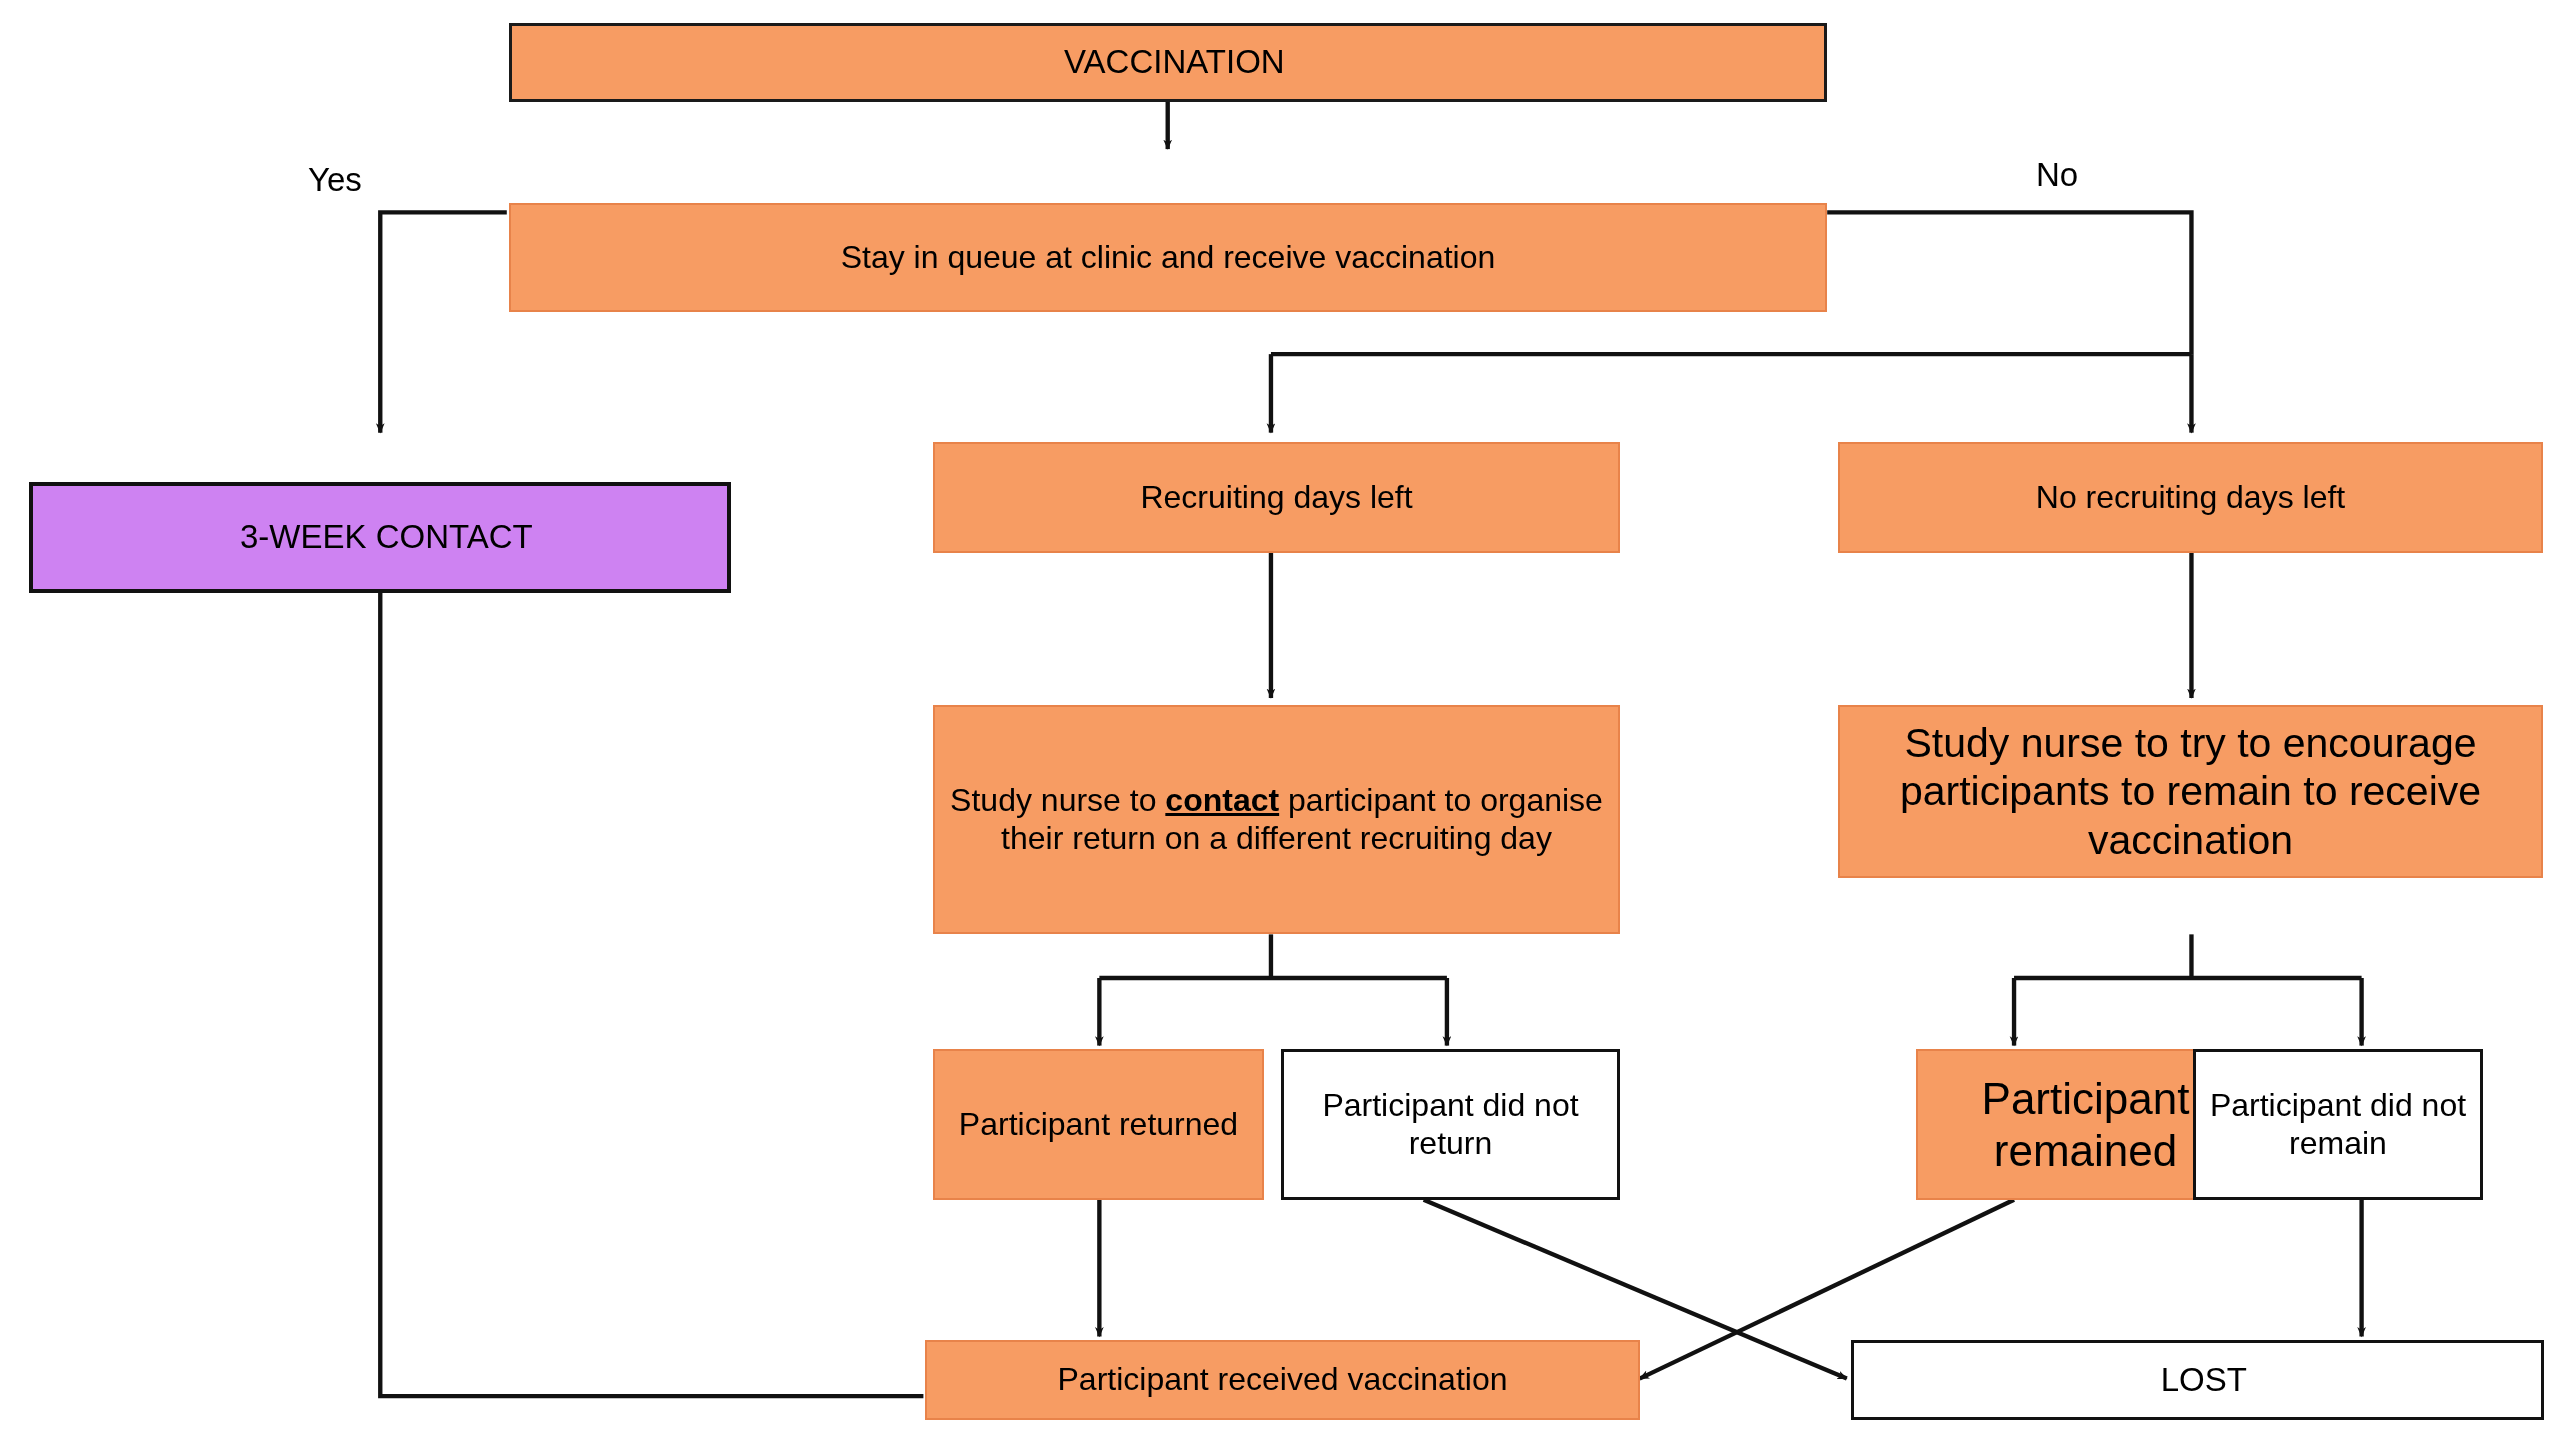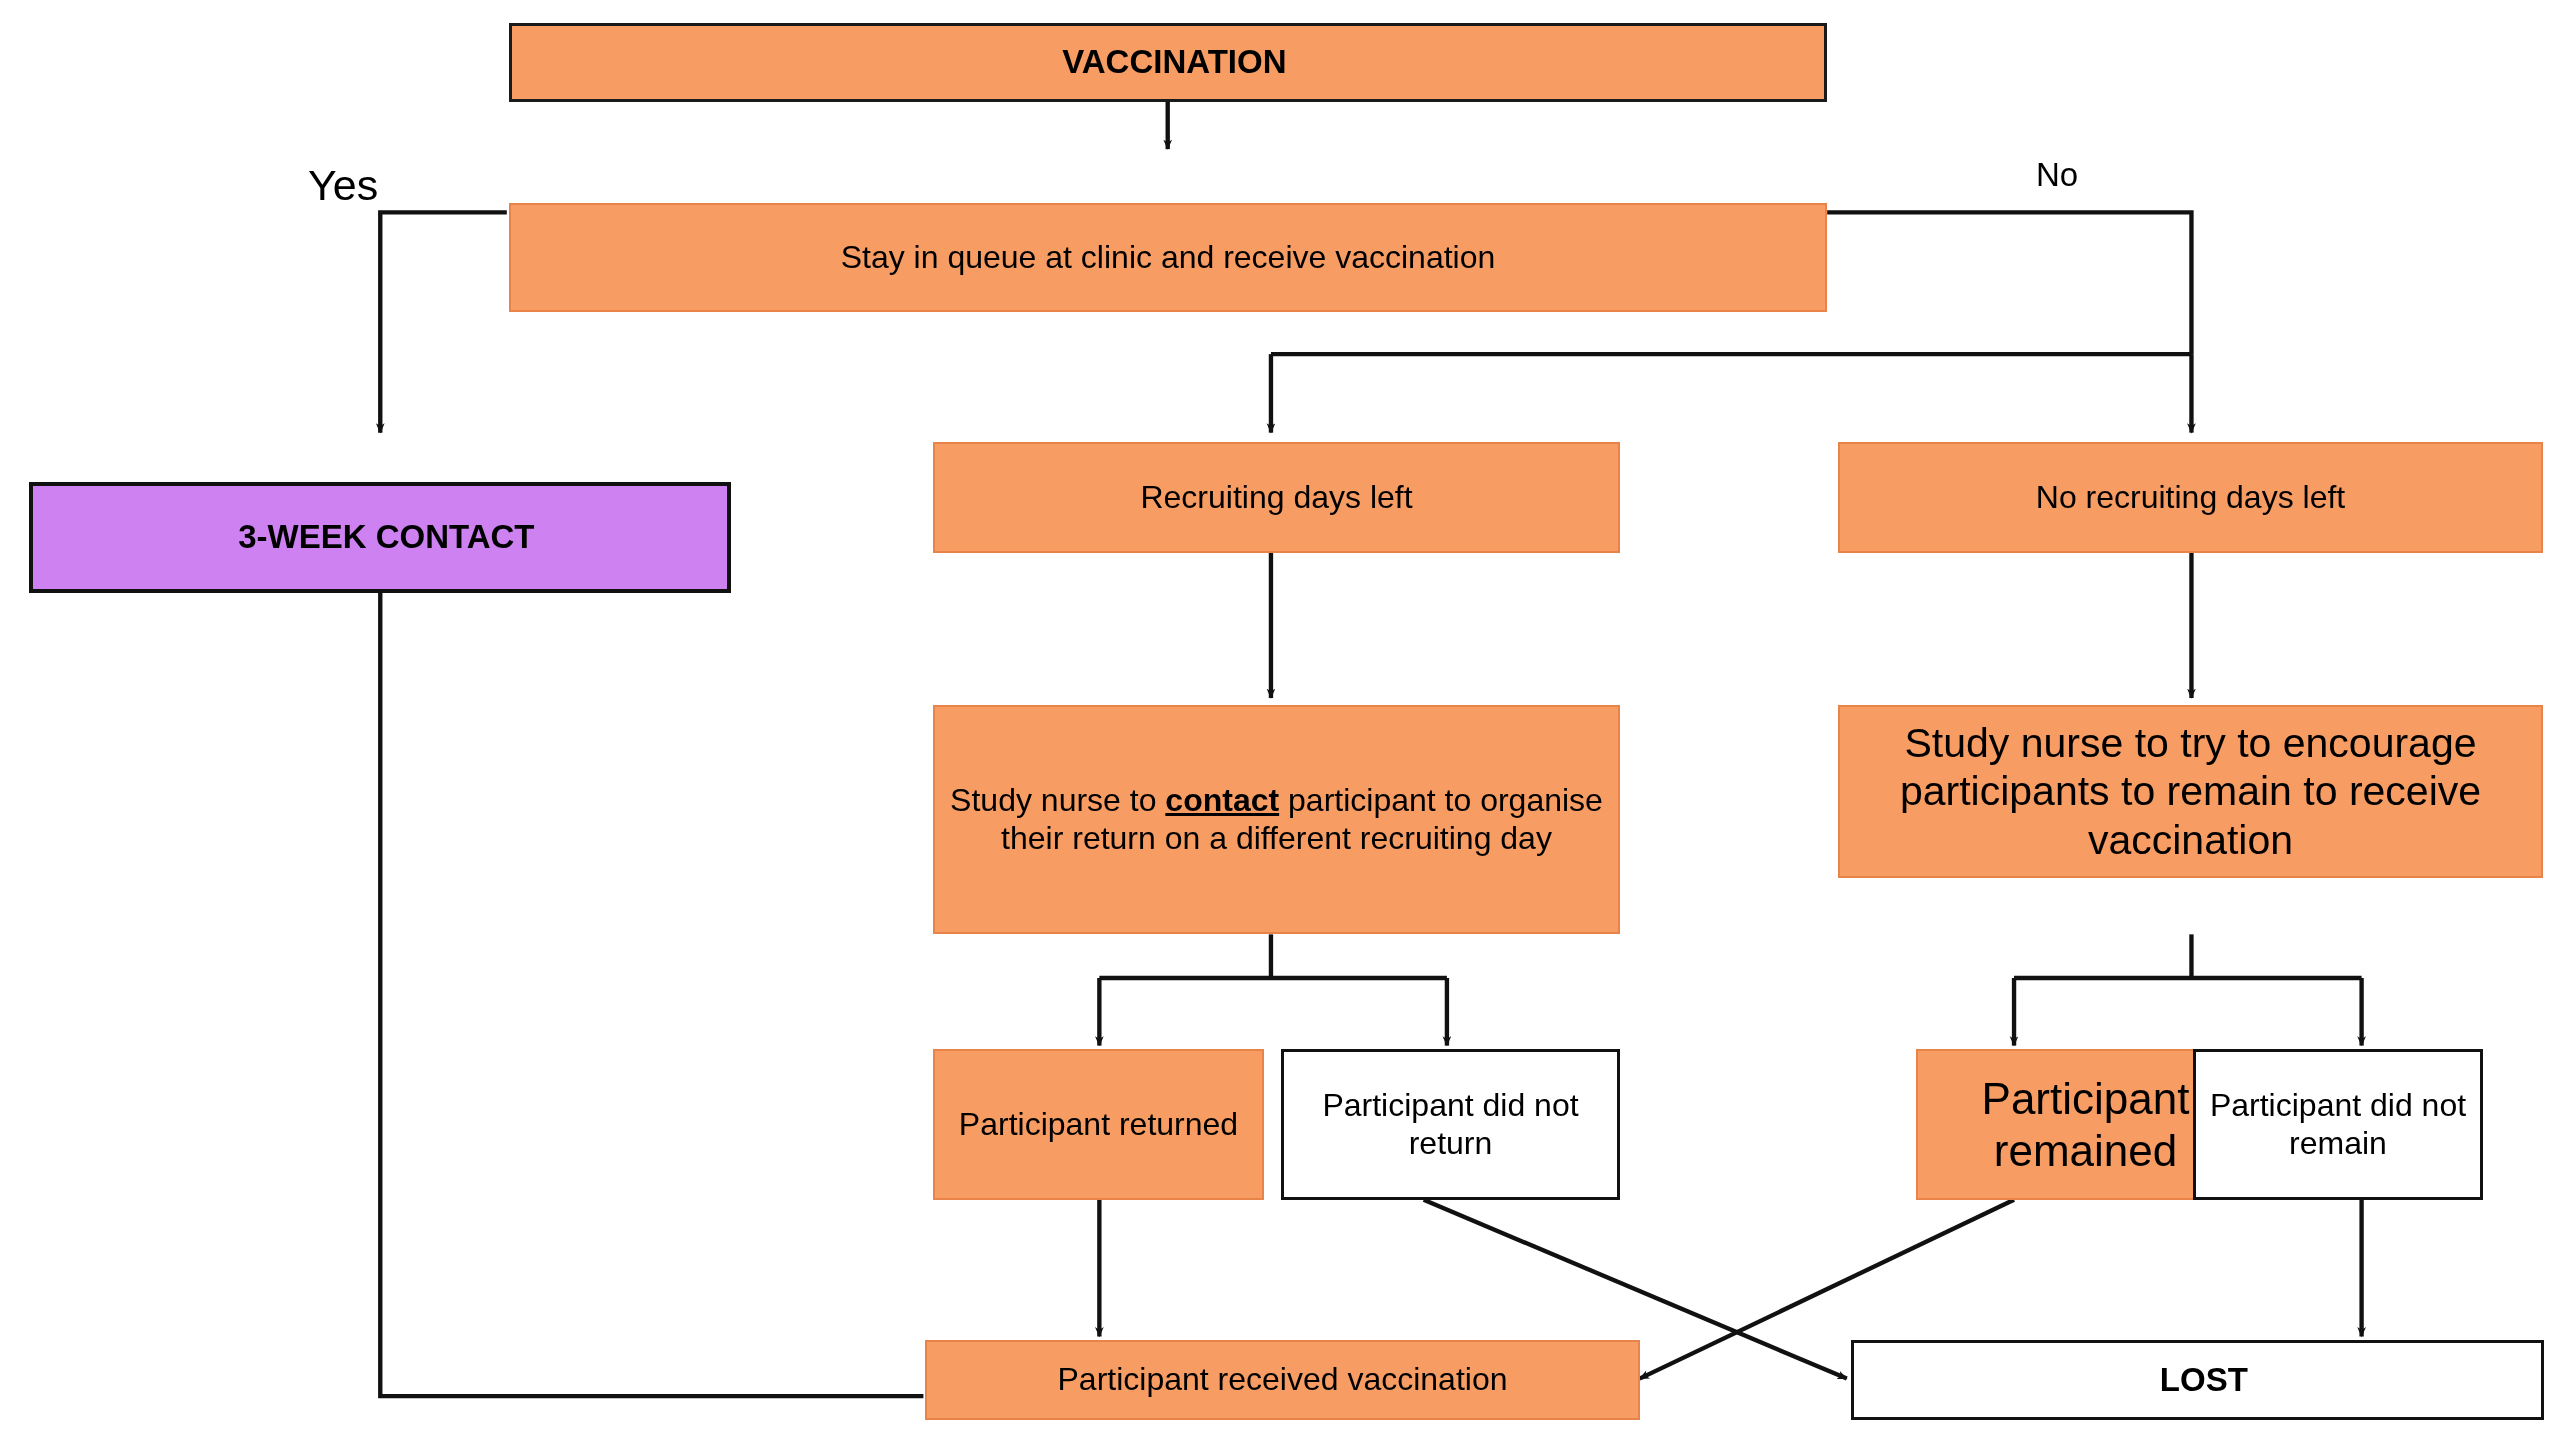--- a/index.html
+++ b/index.html
@@ -47,21 +47,21 @@
   }
   .node-purple {
     background: #CE82F2;
     border: 4.4px solid #111111;
   }
   .node-white {
     background: #ffffff;
     border: 3.6px solid #111111;
   }
   .bold {
-    font-weight: bold;
+    font-weight: normal;
     padding-left: 20px;
   }
   .edge-label {
     position: absolute;
     color: #000000;
     font-family: "Liberation Sans", sans-serif;
     font-weight: normal;
     white-space: nowrap;
   }
   .u-contact {
@@ -169,21 +169,21 @@
   </div>
 
   <div class="node-box node-orange" style="left:925px; top:1340px; width:715px; height:80px; font-size:32px;">
     <span>Participant received vaccination</span>
   </div>
 
   <div class="node-box node-white bold" style="left:1851px; top:1340px; width:693px; height:80px; font-size:33px;">
     <span>LOST</span>
   </div>
 
-  <div class="edge-label" style="left:308px; top:161px; font-size:43px;">
+  <div class="edge-label" style="left:308px; top:161px; font-size:33px;">
     <span>Yes</span>
   </div>
 
   <div class="edge-label" style="left:2036px; top:156px; font-size:33px;">
     <span>No</span>
   </div>
 
 </div>
 
 

